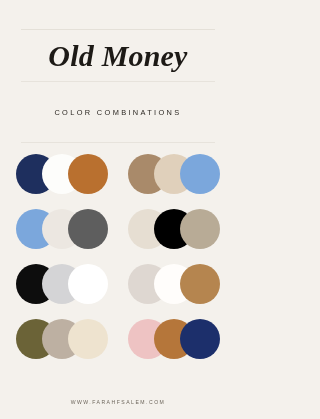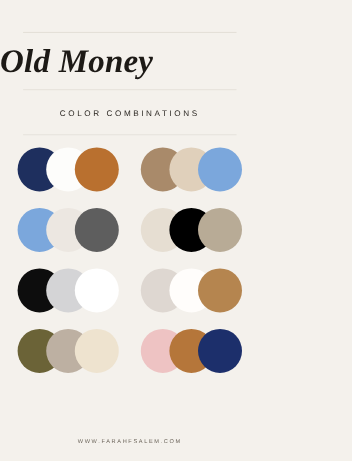--- a/index.html
+++ b/index.html
@@ -30,21 +30,21 @@
   }
   .rule {
     height: 1px;
     background: #e4e0d8;
     margin: 0 21px;
   }
   .rule.soft {
     background: #e7e3dc;
   }
   .title-wrap {
-    text-align: left;
+    text-align: center;
     padding: 11px 0 9px 0;
   }
   .title {
     font-family: "Liberation Serif", "DejaVu Serif", serif;
     font-style: italic;
     font-size: 30px;
     line-height: 1.02;
     color: #1d1a16;
     letter-spacing: 0.2px;
     margin: 0;
@@ -52,21 +52,21 @@
   }
   .subtitle-wrap {
     text-align: center;
     padding: 12px 0 11px 0;
   }
   .subtitle {
     font-family: "Liberation Sans", sans-serif;
     font-size: 7.4px;
     letter-spacing: 2.35px;
     color: #2b2722;
-    margin: 4px;
+    margin: 14px;
     white-space: nowrap;
     font-weight: 400;
   }
 
   
   .palettes {
     flex: 1 1 auto;
     padding: 11px 0 0 0;
     display: flex;
     flex-direction: column;

